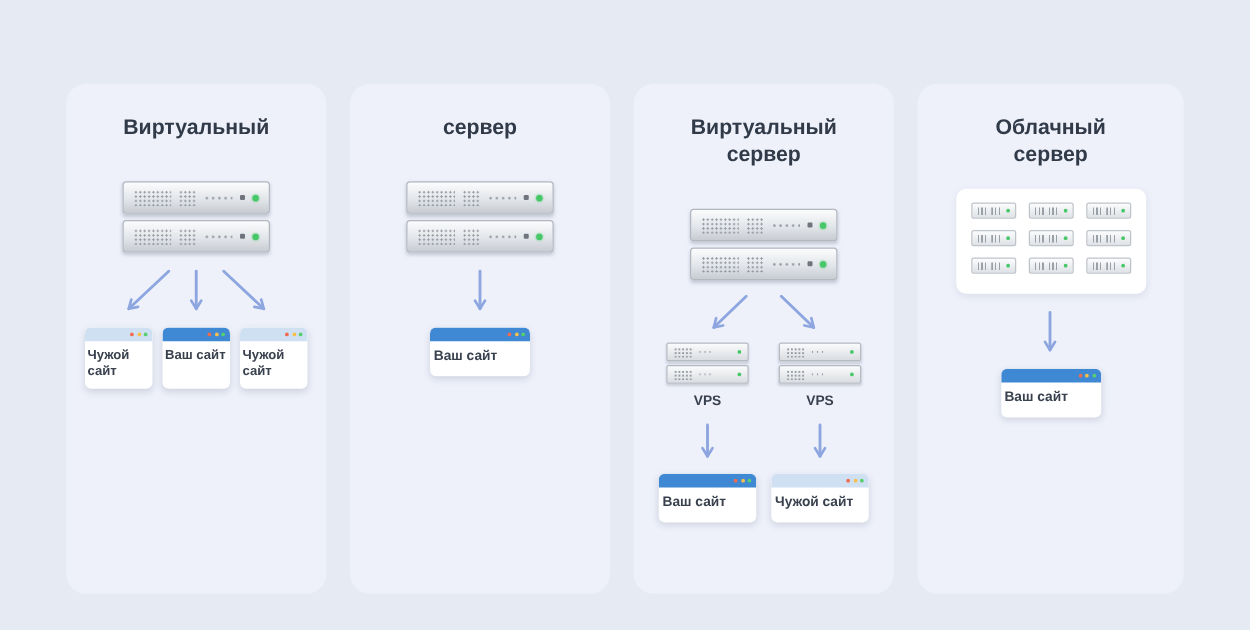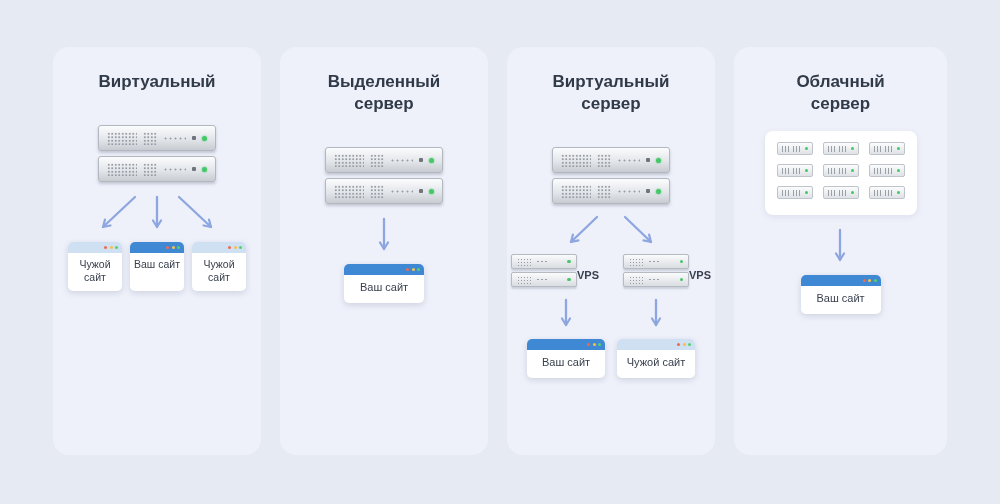--- a/index.html
+++ b/index.html
@@ -5,21 +5,21 @@
   * { margin:0; padding:0; box-sizing:border-box; }
   html,body{ width:1000px; height:504px; }
   body{
     background:#e6eaf2;
     font-family:"Liberation Sans","DejaVu Sans",sans-serif;
     overflow:hidden;
   }
   .board{
     width:1000px; height:504px;
     display:flex; justify-content:center; align-items:flex-start;
-    gap:19px; padding-top:47px;
+    gap:19px; padding-top:67px;
   }
   .card{
     width:208px; height:408px;
     background:#eef1fa;
     border-radius:16px;
     display:flex; flex-direction:column; align-items:center;
     flex-shrink:0;
   }
   .card-title{
     margin-top:24px;
@@ -37,21 +37,21 @@
     padding:0 8px;
     box-shadow:0 2px 3px rgba(80,90,110,.28);
   }
   .vents{ height:13px; background-image:radial-gradient(circle,#969ba3 .8px,transparent 1px); background-size:3.5px 3.5px; }
   .v1{ width:32px; } .v2{ width:16px; }
   .dotrow{ width:24px; height:5px; background-image:radial-gradient(circle,#9aa0a8 .9px,transparent 1.1px); background-size:5px 5px; }
   .chip{ width:5px; height:4px; background:#70757d; border-radius:1px; margin-left:auto; }
   .led{ width:5px; height:5px; border-radius:50%; background:#46c768; box-shadow:0 0 2px #46c768; }
   
   .vps-row{ margin-top:6px; display:flex; gap:24px; }
-  .vps-group{ display:flex; flex-direction:row; align-items:center; }
+  .vps-group{ display:flex; flex-direction:column; align-items:center; }
   .vps-stack{ display:flex; flex-direction:column; gap:3px; }
   .vps-unit{
     width:66px; height:15px;
     background:linear-gradient(#fafbfc,#dadde1);
     border:1px solid #b6bac1; border-radius:2px;
     display:flex; align-items:center; gap:4px; padding:0 5px;
     box-shadow:0 1.5px 2px rgba(80,90,110,.22);
   }
   .vps-vent{ width:15px; height:8px; background-image:radial-gradient(circle,#969ba3 .7px,transparent .9px); background-size:3px 3px; }
   .vps-dots{ width:12px; height:3px; background-image:radial-gradient(circle,#9aa0a8 .7px,transparent .9px); background-size:4px 3px; }
@@ -85,22 +85,22 @@
   }
   .site-box.small{ width:54px; }
   .site-box.wide{ width:80px; }
   .site-box.mid{ width:78px; }
   .site-bar{ height:11px; display:flex; align-items:center; justify-content:flex-end; gap:2.5px; padding-right:4px; }
   .site-bar.yours{ background:#3f88d4; }
   .site-bar.other{ background:#cfe0f3; }
   .wdot{ width:3px; height:3px; border-radius:50%; }
   .wdot.r{ background:#f06a50; } .wdot.y{ background:#f7c04a; } .wdot.g{ background:#57cf6f; }
   .site-label{
-    font-size:10.5px; font-weight:400; color:#39414e;
-    text-align:center; line-height:1.25; padding:5px 2px 7px;
+    font-size:10.5px; font-weight:700; color:#39414e;
+    text-align:left; line-height:1.25; padding:5px 2px 7px;
   }
   .site-box.wide .site-label, .site-box.mid .site-label{ font-size:11px; padding:6px 3px 8px; white-space:nowrap; }
 </style>
 </head>
 <body>
 
 <svg width="0" height="0" style="position:absolute" aria-hidden="true">
   <defs>
     <marker id="arrowhead" markerWidth="14" markerHeight="14" refX="8.5" refY="6" orient="auto" markerUnits="userSpaceOnUse">
       <path d="M2,2 L8.5,6 L2,10" fill="none" stroke="#8ea6e0" stroke-width="2.2" stroke-linecap="round" stroke-linejoin="round"></path>
@@ -161,21 +161,20 @@
             <span class="wdot y"></span>
             <span class="wdot g"></span>
         </div>
         <div class="site-label">Чужой сайт</div>
       </div>
     </div>
   </div>
 
   <div class="card">
     <div class="card-title">
-      <div>Выделенный</div>
       <div>сервер</div>
     </div>
 
     <div class="server-stack">
       <div class="server-unit">
         <span class="vents v1"></span>
         <span class="vents v2"></span>
         <span class="dotrow"></span>
         <span class="chip"></span>
         <span class="led"></span>

